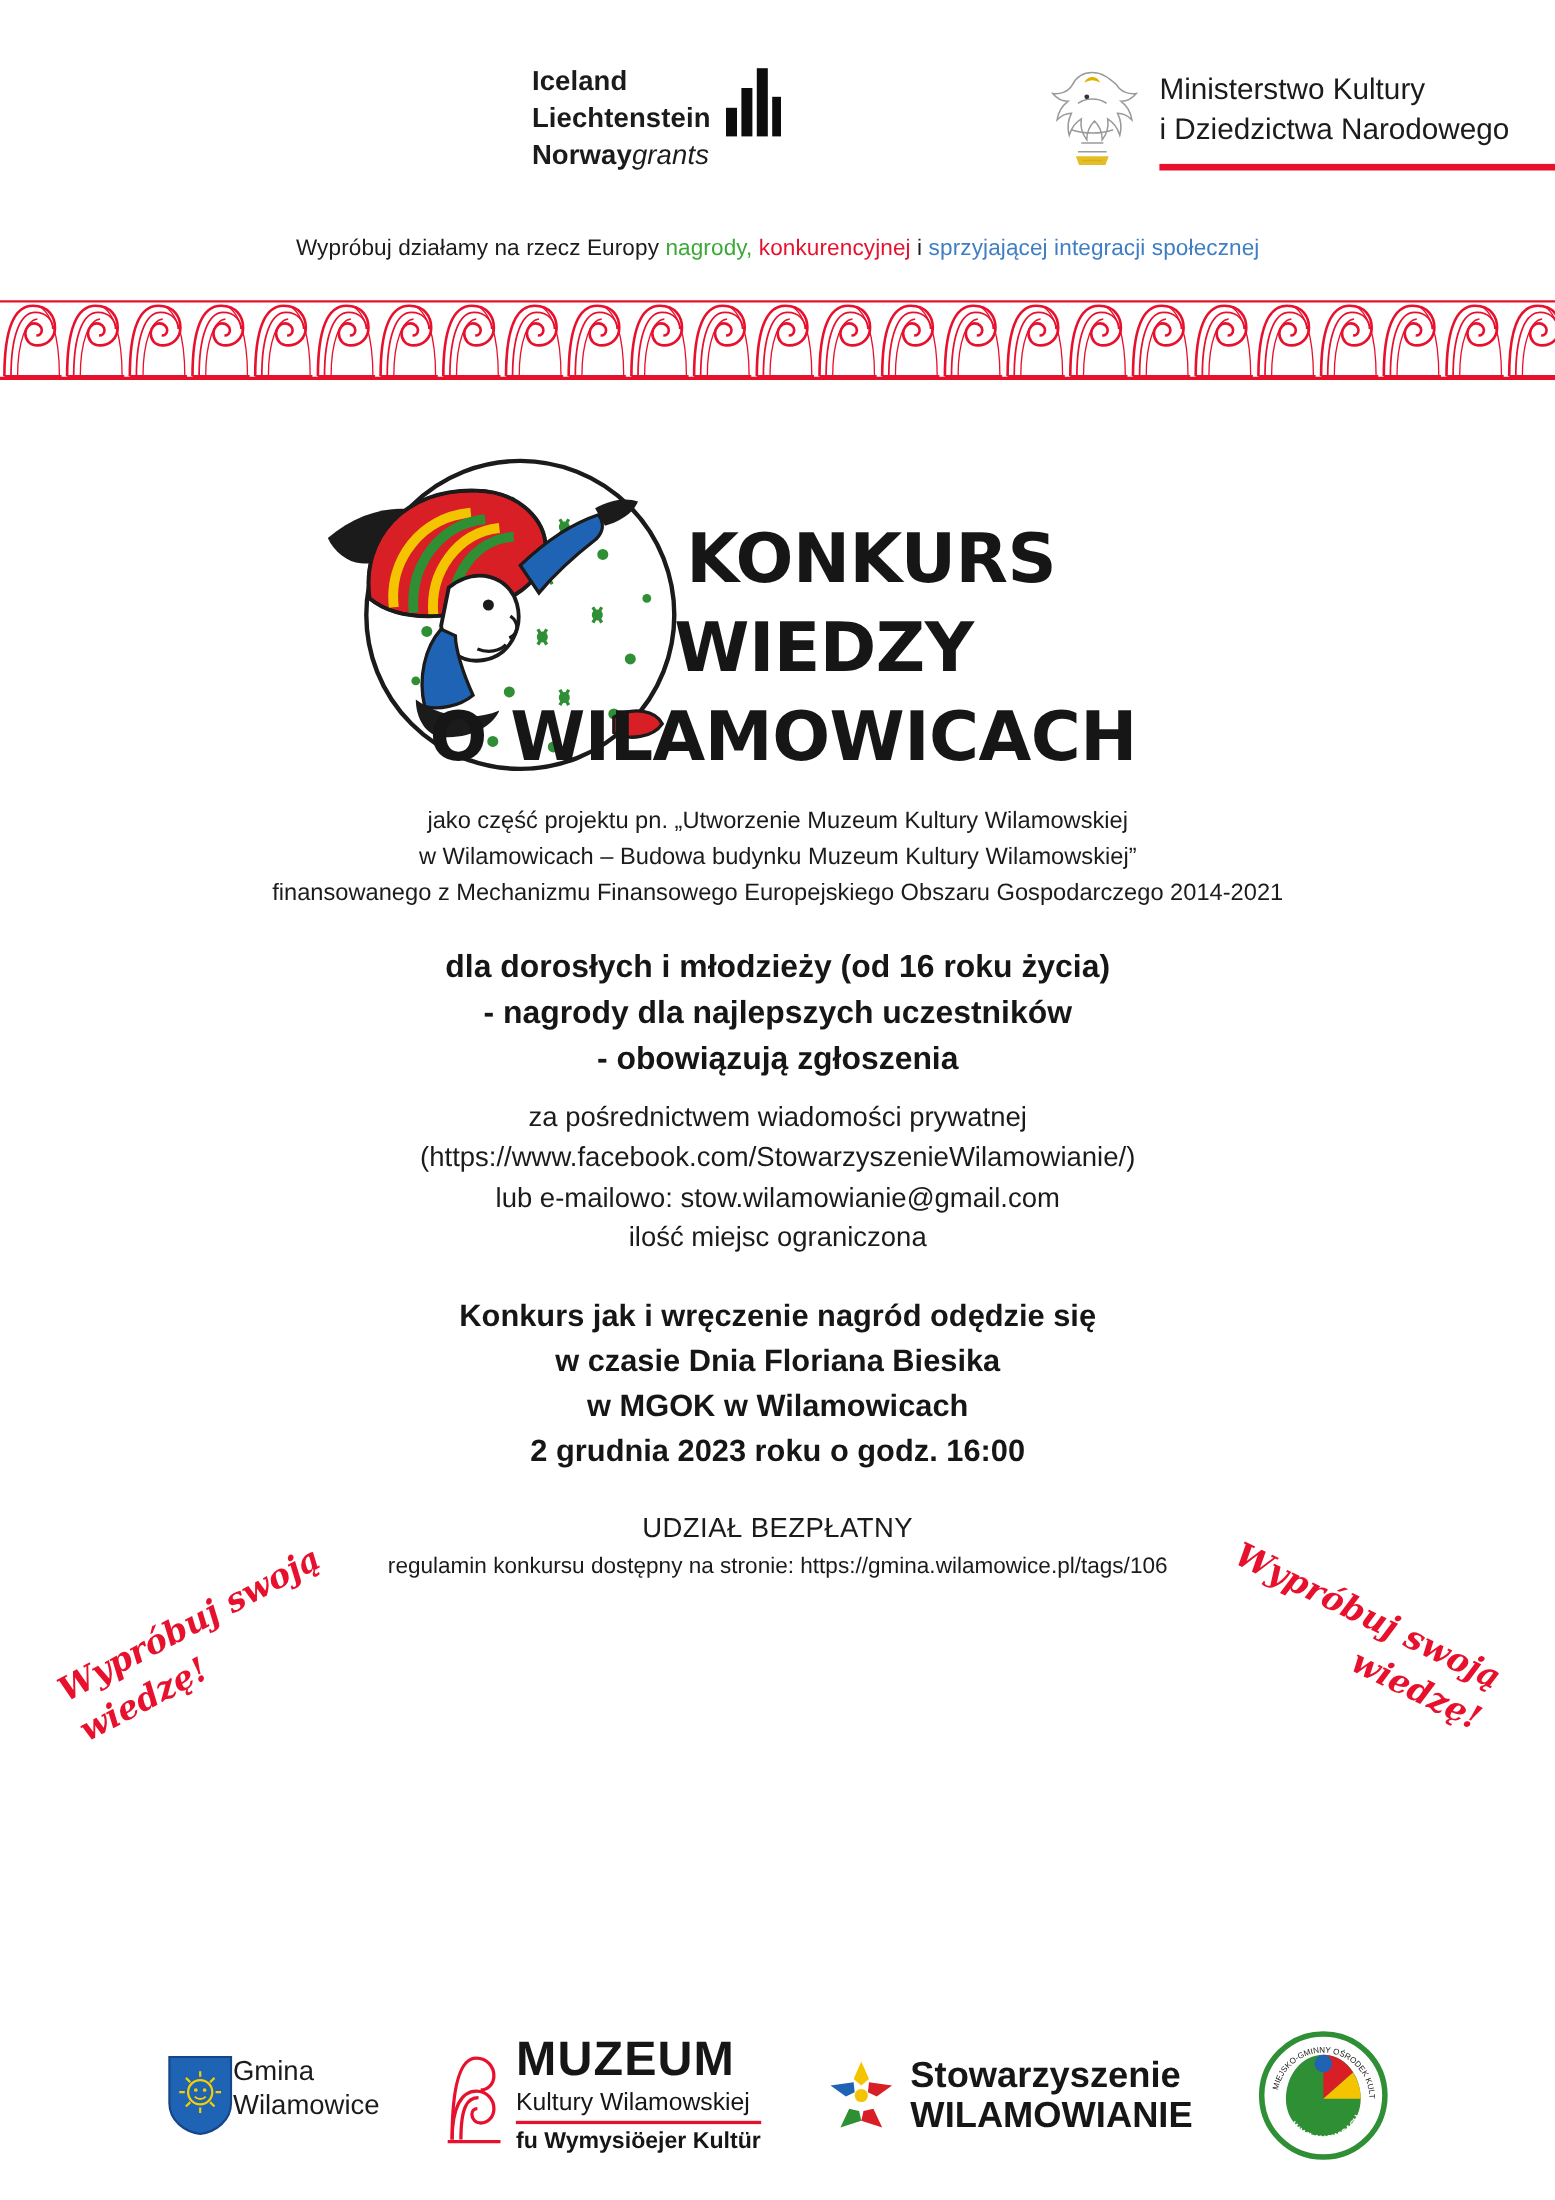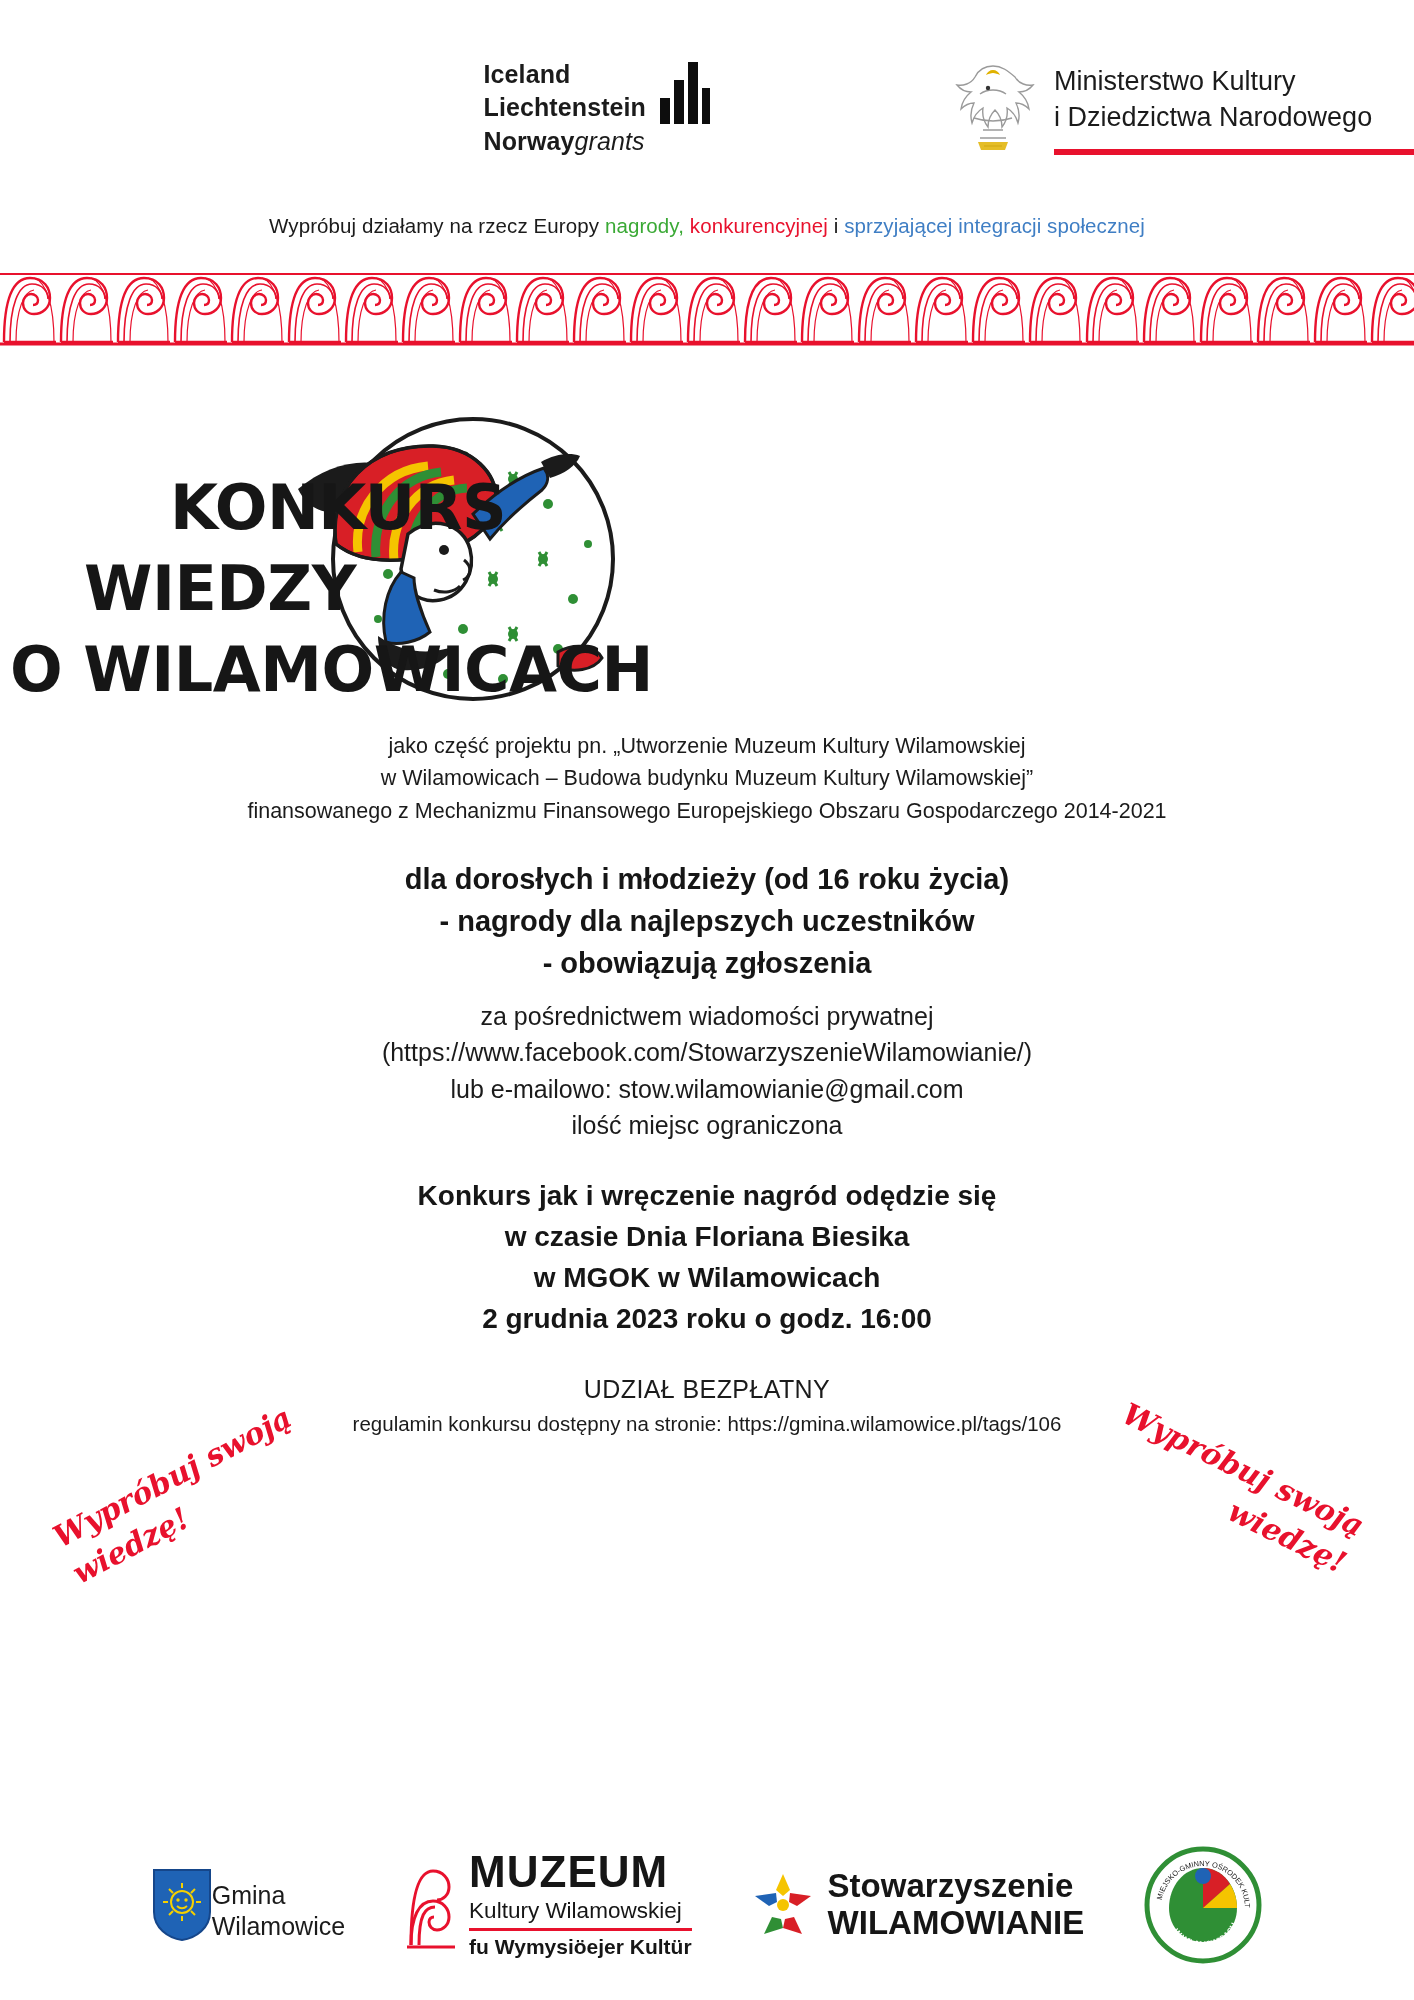--- a/index.html
+++ b/index.html
@@ -109,20 +109,21 @@
     left: 258px;
     top: 0;
     width: 420px;
     height: 330px;
   }
   .title-lines {
     position: absolute;
     left: 0;
     right: 0;
     top: 92px;
+    text-align: center;
     pointer-events: none;
   }
   .title-lines .l {
     font-family: "DejaVu Sans", "Liberation Sans", sans-serif;
     font-weight: bold;
     color: #161616;
     line-height: 1.02;
     letter-spacing: -0.5px;
   }
   .title-lines .l1 { font-size: 62px; padding-left: 170px; }
@@ -205,21 +206,21 @@
     right: 0;
     bottom: 36px;
     display: flex;
     align-items: center;
     justify-content: center;
     gap: 60px;
     padding: 0 60px;
   }
   .gmina {
     display: flex;
-    align-items: flex-end;
+    align-items: flex-start;
     gap: 0;
   }
   .gmina-shield { width: 60px; height: 74px; flex: none; }
   .gmina-text {
     font-size: 25px;
     line-height: 1.24;
     color: #1b1b1b;
   }
 
   .muzeum { display: flex; align-items: center; gap: 12px; }

